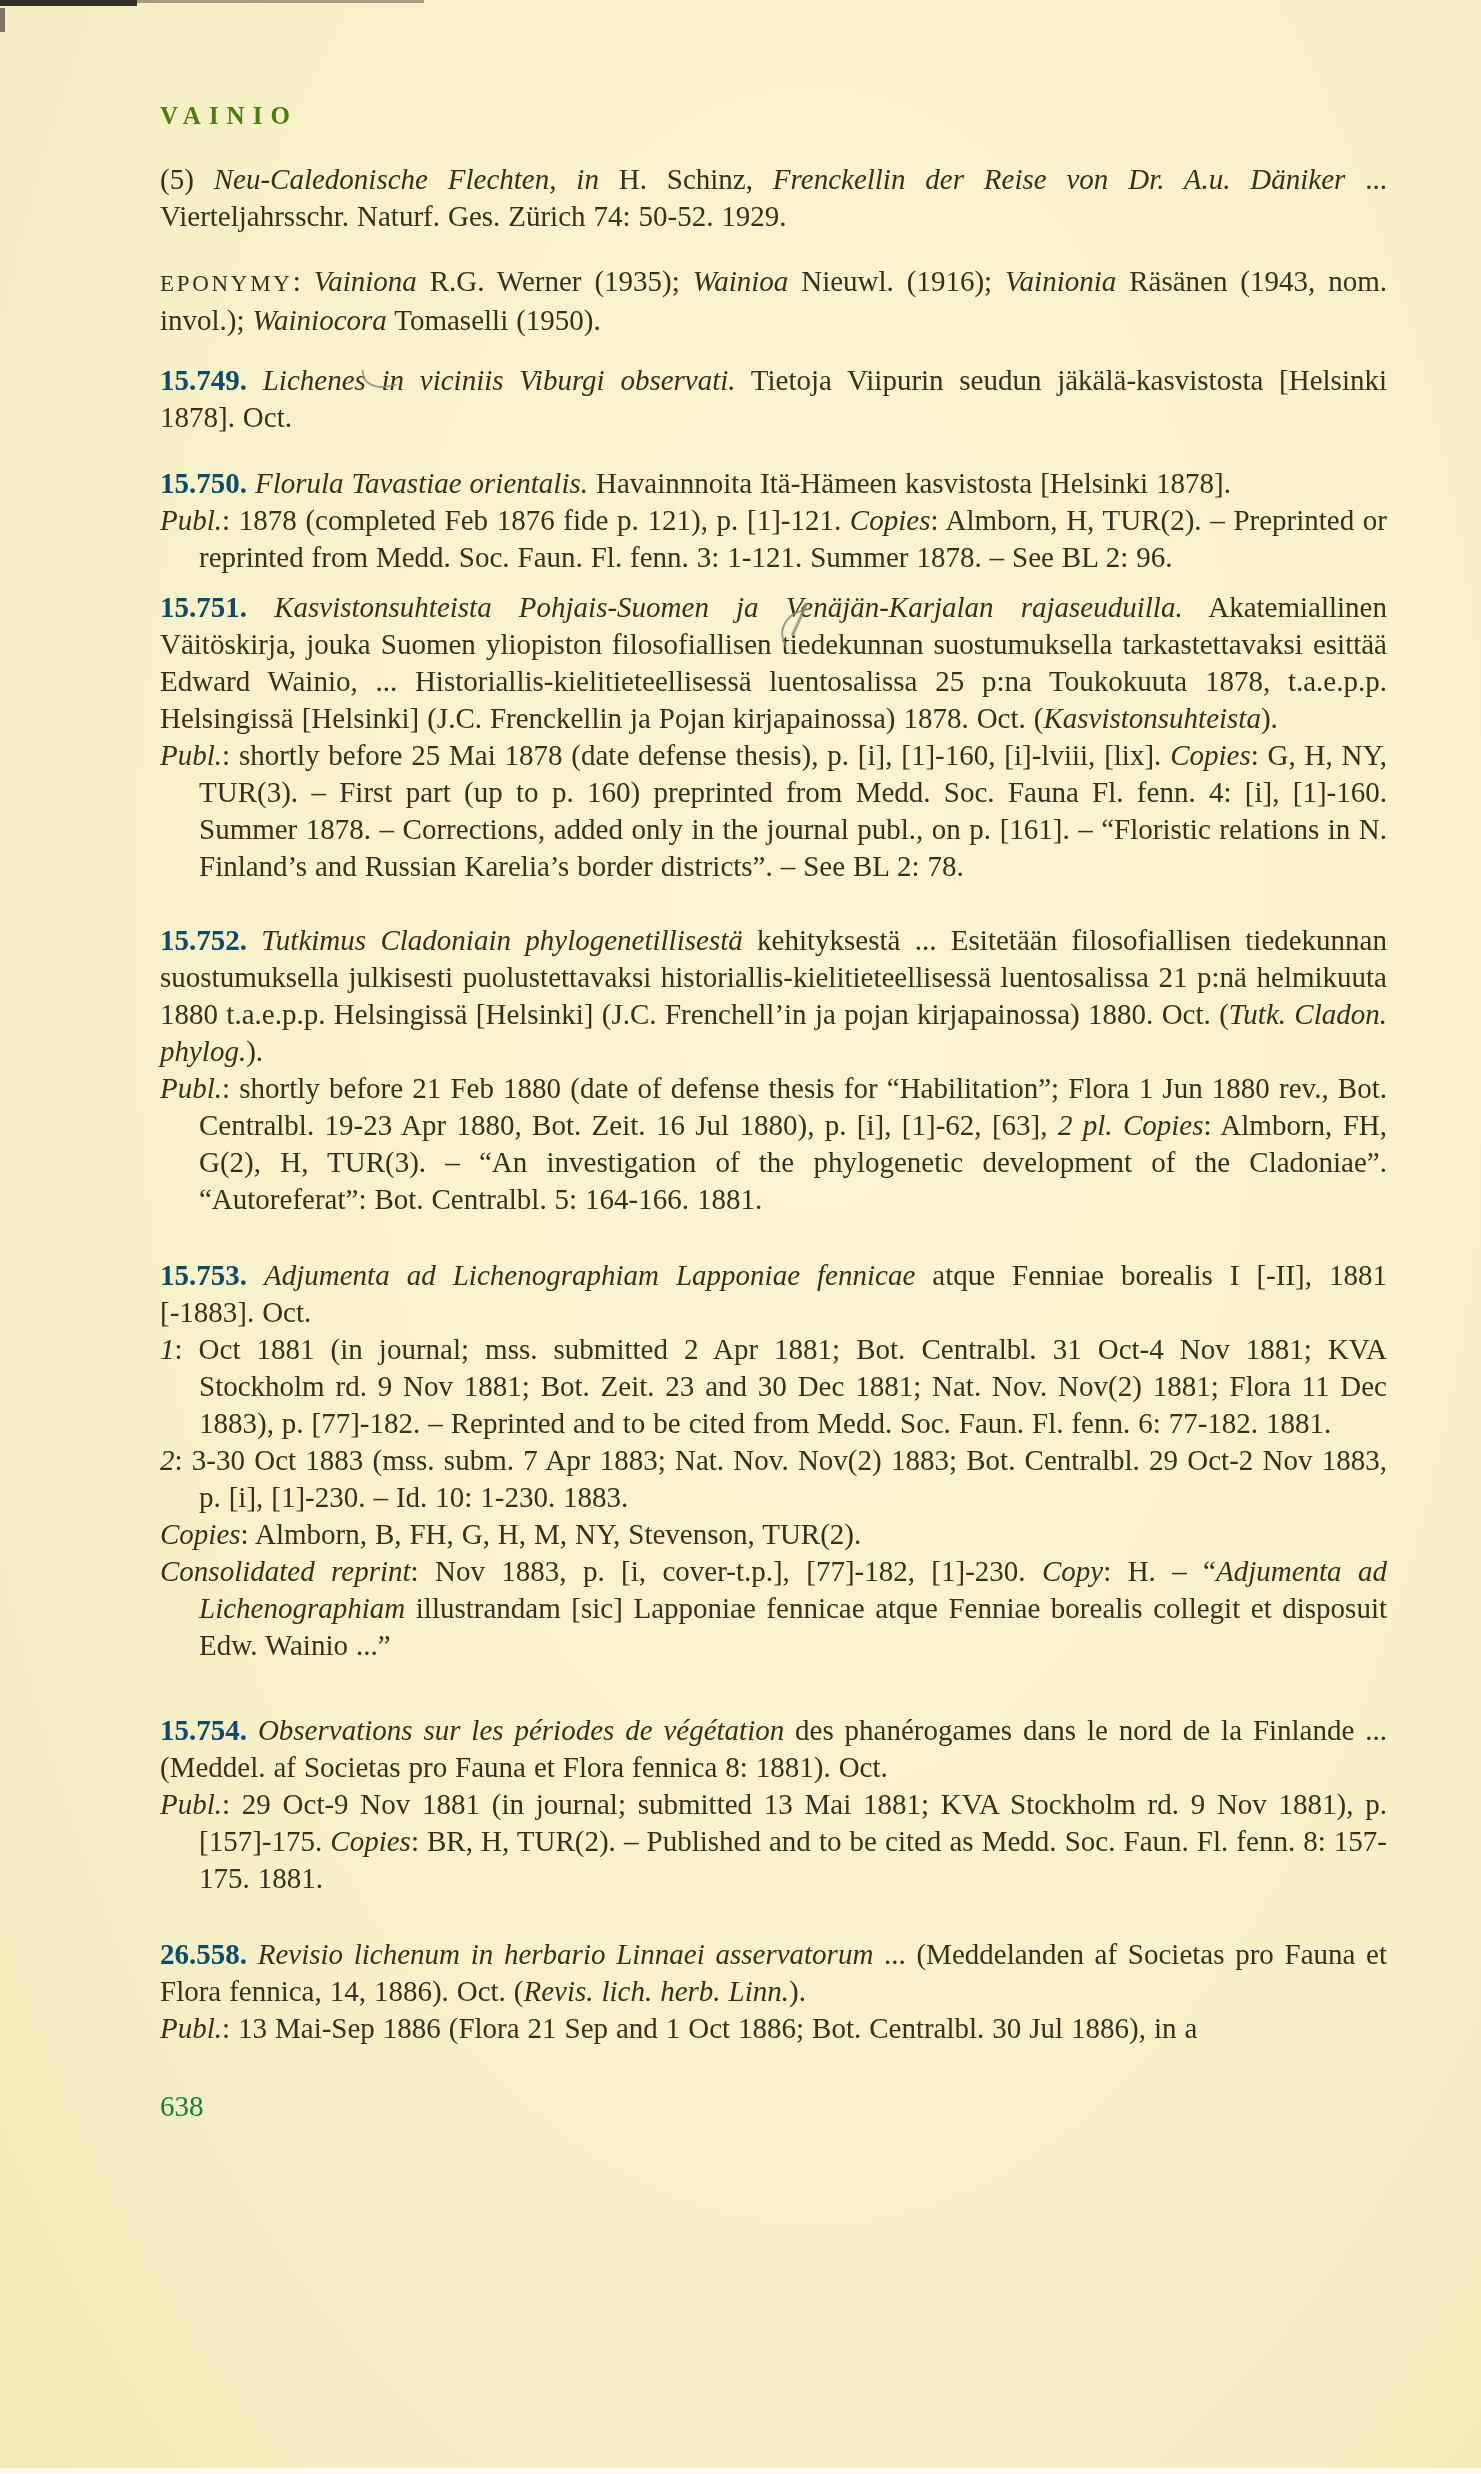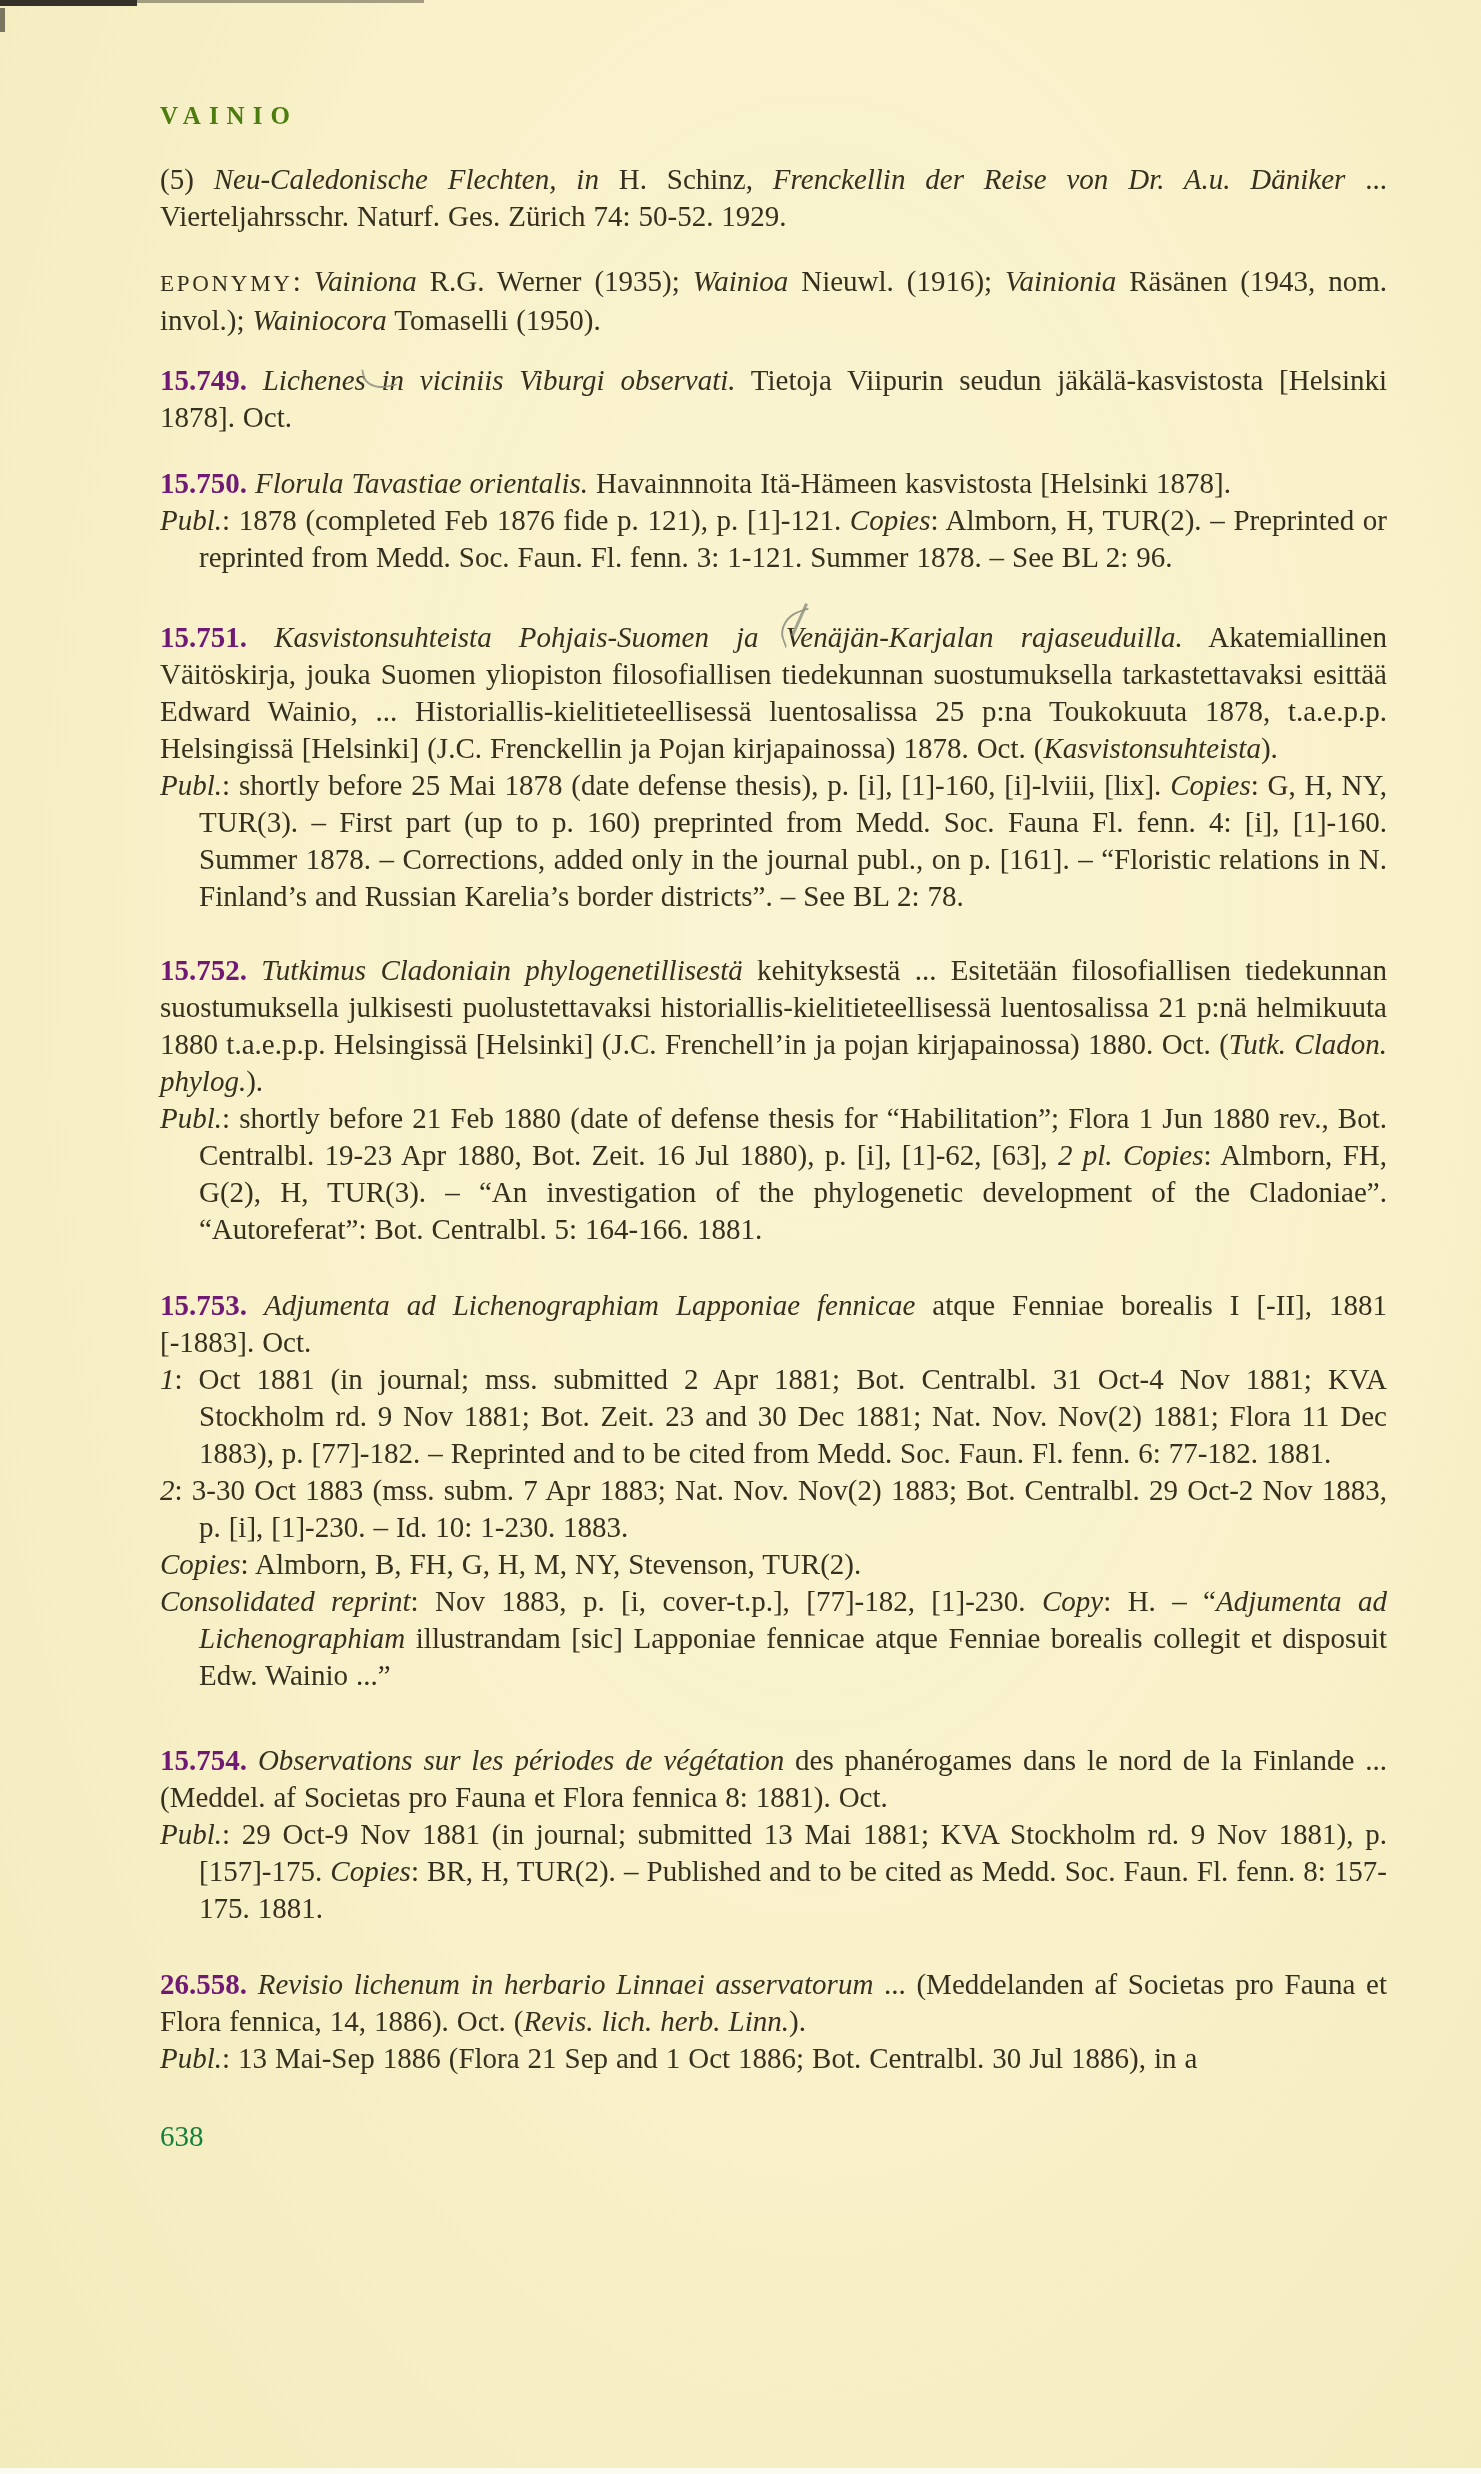--- a/index.html
+++ b/index.html
@@ -14,28 +14,28 @@
   .running-header{
     font-size:25px;letter-spacing:8px;font-weight:600;color:#4d7c0f;
     line-height:32px;
   }
   .para{
     font-size:29px;line-height:37px;margin:0;text-align:justify;
     word-spacing:0.7px;
   }
   .hang{padding-left:39px;text-indent:-39px;}
   .i{font-style:italic;}
-  .b{font-weight:bold;color:#701a75;font-family:Liberation Serif, serif;}
+  .b{font-weight:bold;color:#0c4a6e;font-family:Liberation Serif, serif;}
   .sc{font-size:23px;letter-spacing:2.7px;}
   
   .m-hdr{margin-top:29px;}
   .m42{margin-top:28px;}
   .m34{margin-top:23px;}
   .m44{margin-top:29px;}
-  .m46{margin-top:43px;}
+  .m46{margin-top:13px;}
   .m56{margin-top:37px;}
   .m58{margin-top:39px;}
   .m72{margin-top:48px;}
   .page-number{
     font-size:29px;line-height:37px;margin-top:41px;color:#15803d;
   }
   
   .pencil{position:absolute;pointer-events:none;}
   .pencil-1{
     left:363px;top:365px;width:29px;height:20px;

